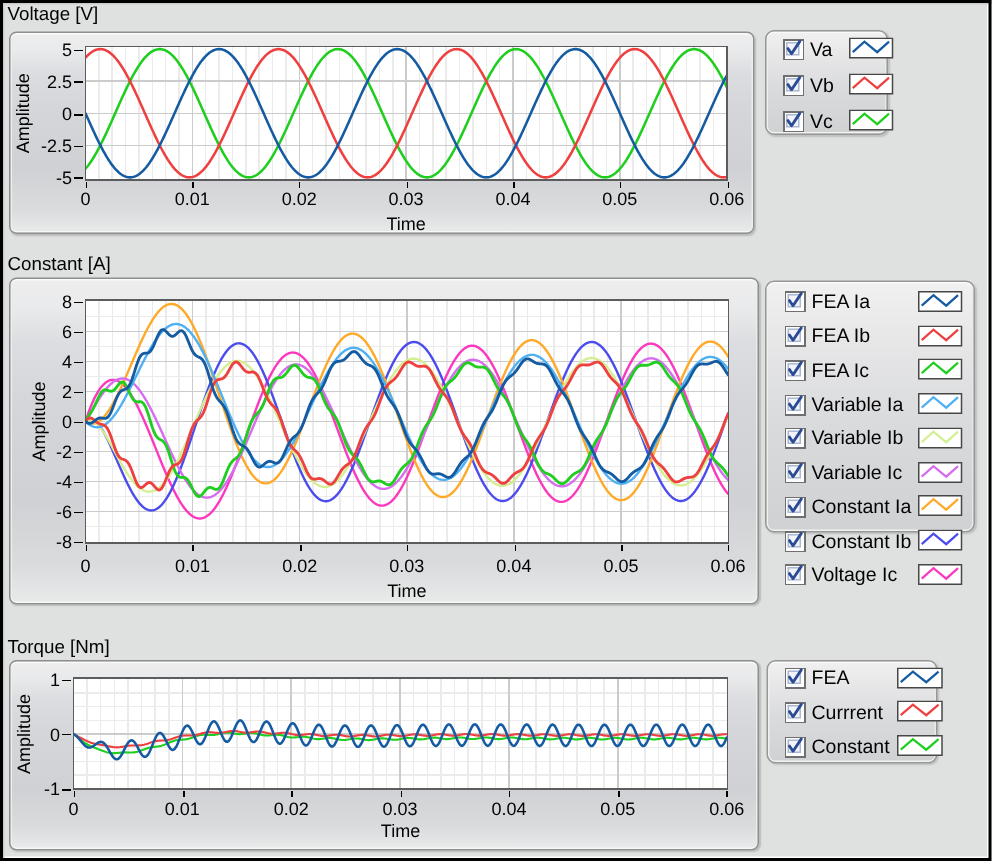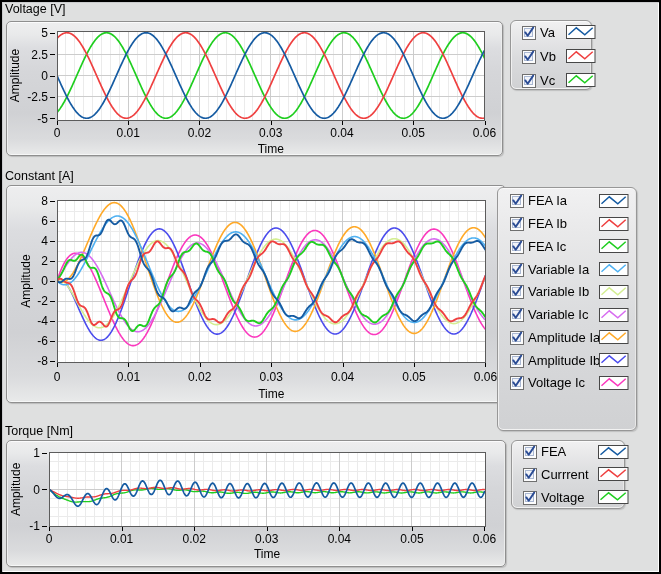--- a/index.html
+++ b/index.html
@@ -141,21 +141,21 @@
         <rect x="336" y="177" width="1" height="4" fill="#000" shape-rendering="crispEdges"></rect>
         <text x="335.60" y="195.30" font-size="12" text-anchor="middle" fill="#000" fill-opacity="0.99">0.04</text>
         <rect x="407" y="177" width="1" height="4" fill="#000" shape-rendering="crispEdges"></rect>
         <text x="407.00" y="195.30" font-size="12" text-anchor="middle" fill="#000" fill-opacity="0.99">0.05</text>
         <rect x="478" y="177" width="1" height="4" fill="#000" shape-rendering="crispEdges"></rect>
         <text x="478.40" y="195.30" font-size="12" text-anchor="middle" fill="#000" fill-opacity="0.99">0.06</text>
         <text x="264.25" y="211.70" font-size="12" text-anchor="middle" fill="#000" fill-opacity="0.99">Time</text>
         <text x="23" y="95" font-size="12" text-anchor="middle" fill="#000" transform="rotate(-90 23 95)">Amplitude</text>
       </svg>
     </div>
-<div class="legend" style="left:497px;top:187px;width:140px;height:244px">
+<div class="legend" style="left:510px;top:187px;width:140px;height:168px">
       <svg style="position:absolute;left:12px;top:6px" width="16" height="16" viewBox="0 0 16 16">
         <rect x="0.5" y="0.5" width="13" height="13" fill="#fdfdfd" stroke="#6f6f6f" stroke-width="1" shape-rendering="crispEdges"></rect>
         <rect x="2.5" y="2.5" width="8" height="8" fill="#f2f4f9" stroke="#aab8d2" stroke-width="1"></rect>
         <path d="M3.3 6.4 L5.7 9.8 L11.2 1.6" fill="none" stroke="#2b4c94" stroke-width="1.9" stroke-linecap="round" stroke-linejoin="round"></path>
       </svg>
       <div class="ltxt" style="left:30px;top:5px">FEA Ia</div>
       <svg style="position:absolute;left:101px;top:6px" width="30.5" height="15" viewBox="0 0 30.5 15">
         <rect x="0.5" y="0.5" width="28.5" height="13" fill="#ffffff" stroke="#474747" stroke-width="1"></rect>
         <polyline points="2.5,9.8 10.3,2.8 18.8,9.8 26.7,2.8" fill="none" stroke="#155ba2" stroke-width="1.5" stroke-linejoin="miter"></polyline>
       </svg>
@@ -207,31 +207,31 @@
       <div class="ltxt" style="left:30px;top:119px">Variable Ic</div>
       <svg style="position:absolute;left:101px;top:120px" width="30.5" height="15" viewBox="0 0 30.5 15">
         <rect x="0.5" y="0.5" width="28.5" height="13" fill="#ffffff" stroke="#474747" stroke-width="1"></rect>
         <polyline points="2.5,9.8 10.3,2.8 18.8,9.8 26.7,2.8" fill="none" stroke="#d76cf0" stroke-width="1.5" stroke-linejoin="miter"></polyline>
       </svg>
       <svg style="position:absolute;left:12px;top:143px" width="16" height="16" viewBox="0 0 16 16">
         <rect x="0.5" y="0.5" width="13" height="13" fill="#fdfdfd" stroke="#6f6f6f" stroke-width="1" shape-rendering="crispEdges"></rect>
         <rect x="2.5" y="2.5" width="8" height="8" fill="#f2f4f9" stroke="#aab8d2" stroke-width="1"></rect>
         <path d="M3.3 6.4 L5.7 9.8 L11.2 1.6" fill="none" stroke="#2b4c94" stroke-width="1.9" stroke-linecap="round" stroke-linejoin="round"></path>
       </svg>
-      <div class="ltxt" style="left:30px;top:142px">Amplitude Ia</div>
+      <div class="ltxt" style="left:30px;top:142px">Constant Ia</div>
       <svg style="position:absolute;left:101px;top:142px" width="30.5" height="15" viewBox="0 0 30.5 15">
         <rect x="0.5" y="0.5" width="28.5" height="13" fill="#ffffff" stroke="#474747" stroke-width="1"></rect>
         <polyline points="2.5,9.8 10.3,2.8 18.8,9.8 26.7,2.8" fill="none" stroke="#ffa928" stroke-width="1.5" stroke-linejoin="miter"></polyline>
       </svg>
       <svg style="position:absolute;left:12px;top:166px" width="16" height="16" viewBox="0 0 16 16">
         <rect x="0.5" y="0.5" width="13" height="13" fill="#fdfdfd" stroke="#6f6f6f" stroke-width="1" shape-rendering="crispEdges"></rect>
         <rect x="2.5" y="2.5" width="8" height="8" fill="#f2f4f9" stroke="#aab8d2" stroke-width="1"></rect>
         <path d="M3.3 6.4 L5.7 9.8 L11.2 1.6" fill="none" stroke="#2b4c94" stroke-width="1.9" stroke-linecap="round" stroke-linejoin="round"></path>
       </svg>
-      <div class="ltxt" style="left:30px;top:165px">Amplitude Ib</div>
+      <div class="ltxt" style="left:30px;top:165px">Constant Ib</div>
       <svg style="position:absolute;left:101px;top:165px" width="30.5" height="15" viewBox="0 0 30.5 15">
         <rect x="0.5" y="0.5" width="28.5" height="13" fill="#ffffff" stroke="#474747" stroke-width="1"></rect>
         <polyline points="2.5,9.8 10.3,2.8 18.8,9.8 26.7,2.8" fill="none" stroke="#4b4ced" stroke-width="1.5" stroke-linejoin="miter"></polyline>
       </svg>
       <svg style="position:absolute;left:12px;top:188px" width="16" height="16" viewBox="0 0 16 16">
         <rect x="0.5" y="0.5" width="13" height="13" fill="#fdfdfd" stroke="#6f6f6f" stroke-width="1" shape-rendering="crispEdges"></rect>
         <rect x="2.5" y="2.5" width="8" height="8" fill="#f2f4f9" stroke="#aab8d2" stroke-width="1"></rect>
         <path d="M3.3 6.4 L5.7 9.8 L11.2 1.6" fill="none" stroke="#2b4c94" stroke-width="1.9" stroke-linecap="round" stroke-linejoin="round"></path>
       </svg>
       <div class="ltxt" style="left:30px;top:187px">Voltage Ic</div>
@@ -298,19 +298,19 @@
       <div class="ltxt" style="left:29px;top:26px">Currrent</div>
       <svg style="position:absolute;left:86px;top:26px" width="31.5" height="15" viewBox="0 0 31.5 15">
         <rect x="0.5" y="0.5" width="29.5" height="13" fill="#ffffff" stroke="#474747" stroke-width="1"></rect>
         <polyline points="2.5,9.8 10.6,2.8 19.5,9.8 27.7,2.8" fill="none" stroke="#ef4040" stroke-width="1.5" stroke-linejoin="miter"></polyline>
       </svg>
       <svg style="position:absolute;left:11px;top:50px" width="16" height="16" viewBox="0 0 16 16">
         <rect x="0.5" y="0.5" width="13" height="13" fill="#fdfdfd" stroke="#6f6f6f" stroke-width="1" shape-rendering="crispEdges"></rect>
         <rect x="2.5" y="2.5" width="8" height="8" fill="#f2f4f9" stroke="#aab8d2" stroke-width="1"></rect>
         <path d="M3.3 6.4 L5.7 9.8 L11.2 1.6" fill="none" stroke="#2b4c94" stroke-width="1.9" stroke-linecap="round" stroke-linejoin="round"></path>
       </svg>
-      <div class="ltxt" style="left:29px;top:49px">Voltage</div>
+      <div class="ltxt" style="left:29px;top:49px">Constant</div>
       <svg style="position:absolute;left:86px;top:49px" width="31.5" height="15" viewBox="0 0 31.5 15">
         <rect x="0.5" y="0.5" width="29.5" height="13" fill="#ffffff" stroke="#474747" stroke-width="1"></rect>
         <polyline points="2.5,9.8 10.6,2.8 19.5,9.8 27.7,2.8" fill="none" stroke="#1fce1f" stroke-width="1.5" stroke-linejoin="miter"></polyline>
       </svg>
     </div>
 </div>
 
 </body></html>

